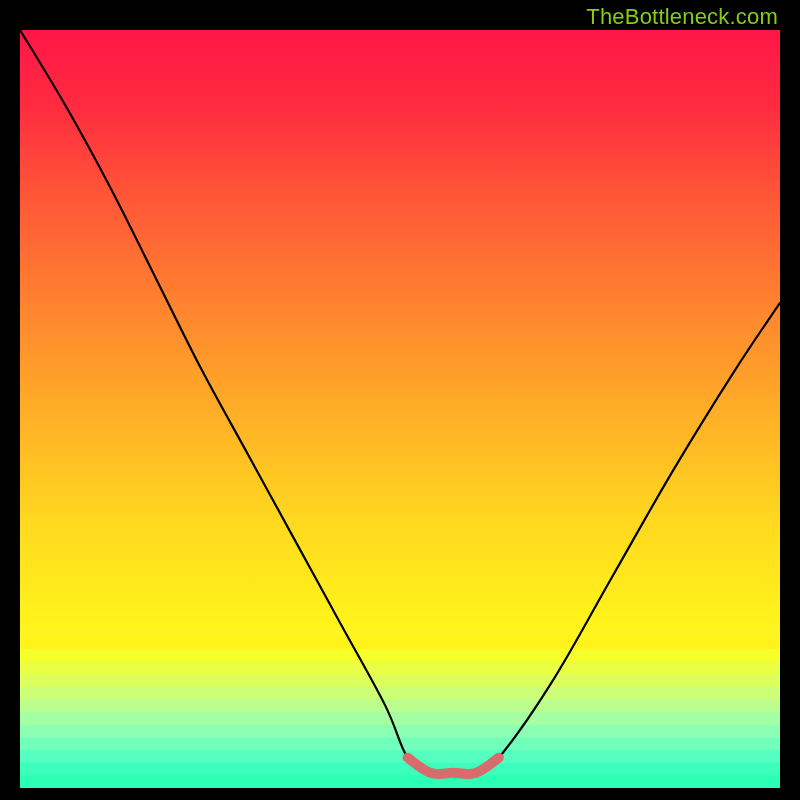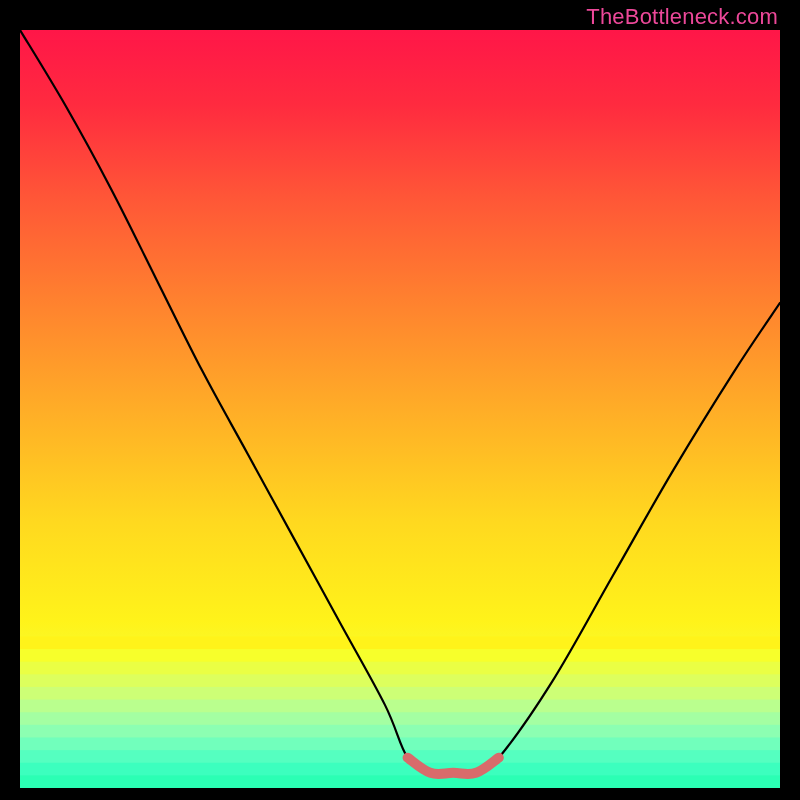--- a/index.html
+++ b/index.html
@@ -23,21 +23,21 @@
     position: absolute;
     left: 0;
     top: 0;
     width: 760px;
     height: 758px;
   }
   .watermark {
     position: absolute;
     top: 4px;
     right: 22px;
-    color: #ec4899;
+    color: #84cc16;
     font-size: 22px;
     font-weight: 500;
     letter-spacing: 0.2px;
   }
   svg {
     display: block;
   }
 </style>
 </head>
 <body>

